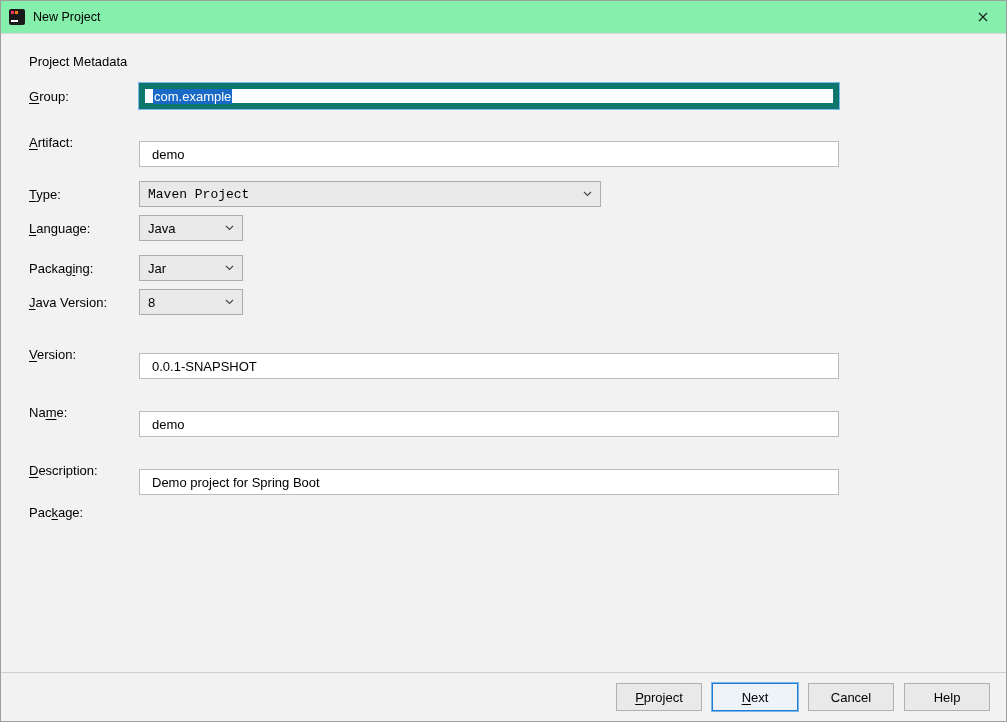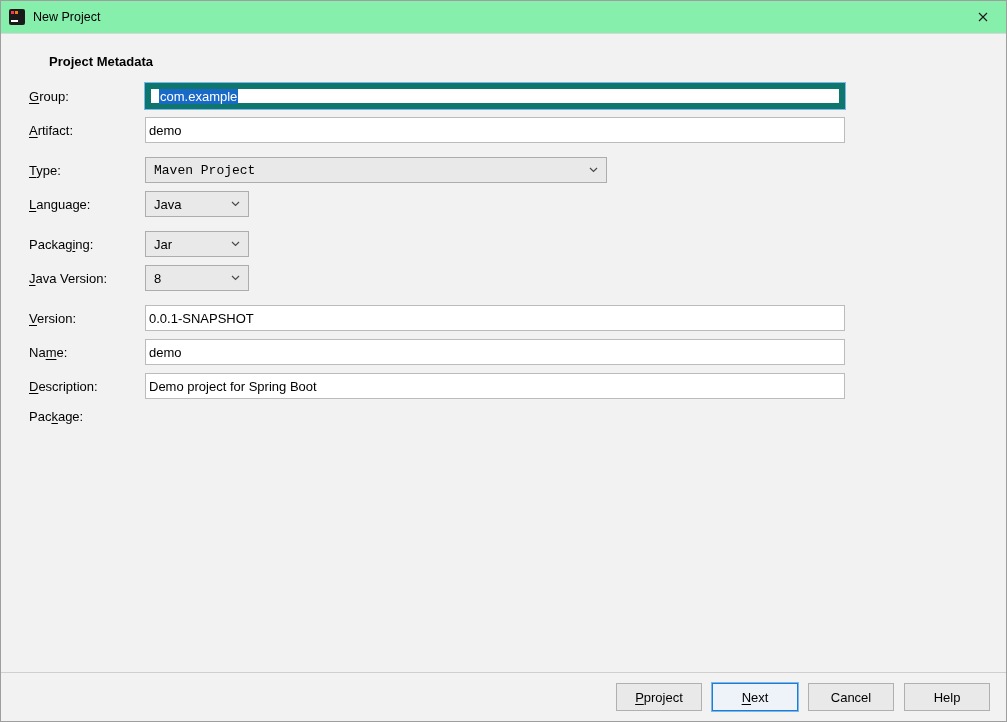--- a/index.html
+++ b/index.html
@@ -57,47 +57,46 @@
   
   .content {
     flex: 1;
     background: #f2f2f2;
     padding: 20px 28px 0 28px;
     box-sizing: border-box;
     display: flex;
     flex-direction: column;
   }
   .section-title {
-    font-weight: 700;
+    font-weight: 400;
     font-size: 13px;
     margin-bottom: 14px;
-    margin-left: 20px;
   }
   .form {
     display: grid;
     grid-template-columns: 110px 1fr;
-    column-gap: 6px;
     align-items: center;
   }
   .form .row-gap { height: 14px; grid-column: 1 / span 2; }
   .form label {
     font-size: 13px;
     color: #000;
     padding: 2px 0;
   }
   .input-text {
     height: 26px;
     border: 1px solid #bcbcbc;
     background: #ffffff;
     font-family: inherit;
     font-size: 13px;
-    padding: 0 3px;
+    padding: 0 12px;
     box-sizing: border-box;
     outline: none;
     width: 700px;
+    margin-top: 24px;
   }
   
   .fake-input {
     height: 26px;
     border: 1px solid #bcbcbc;
     background: #ffffff;
     font-size: 13px;
     padding: 0 8px;
     box-sizing: border-box;
     display: flex;

